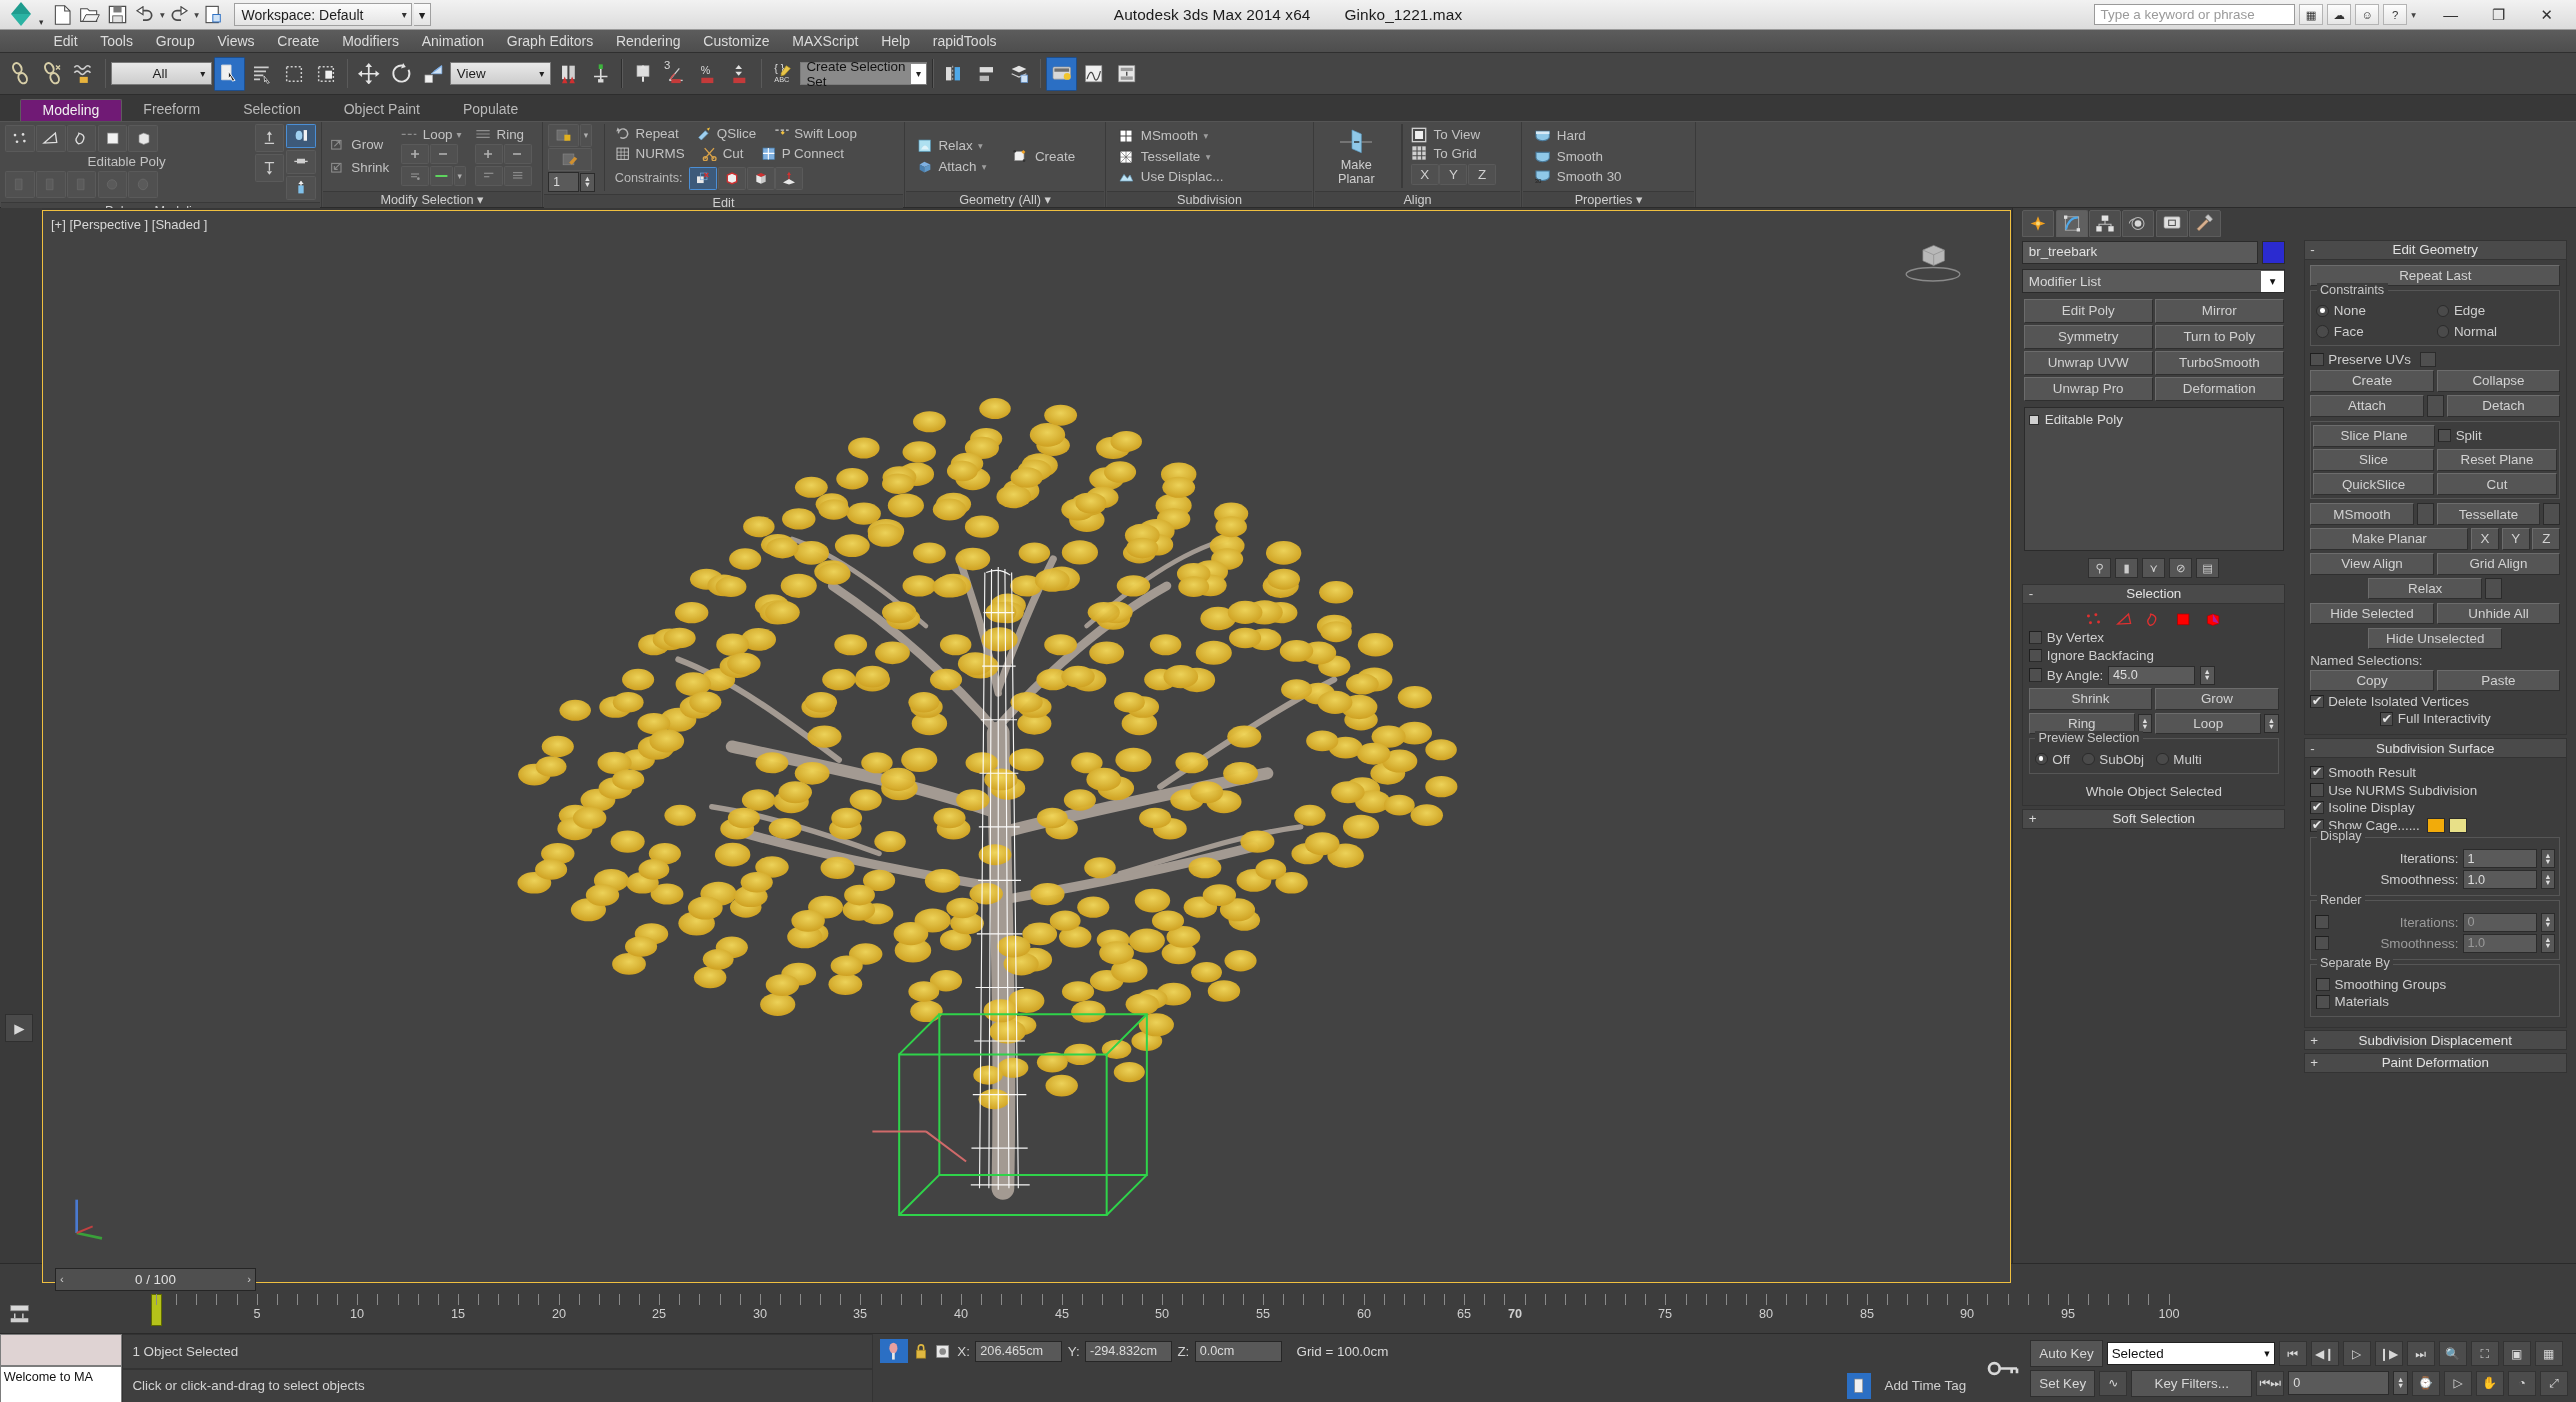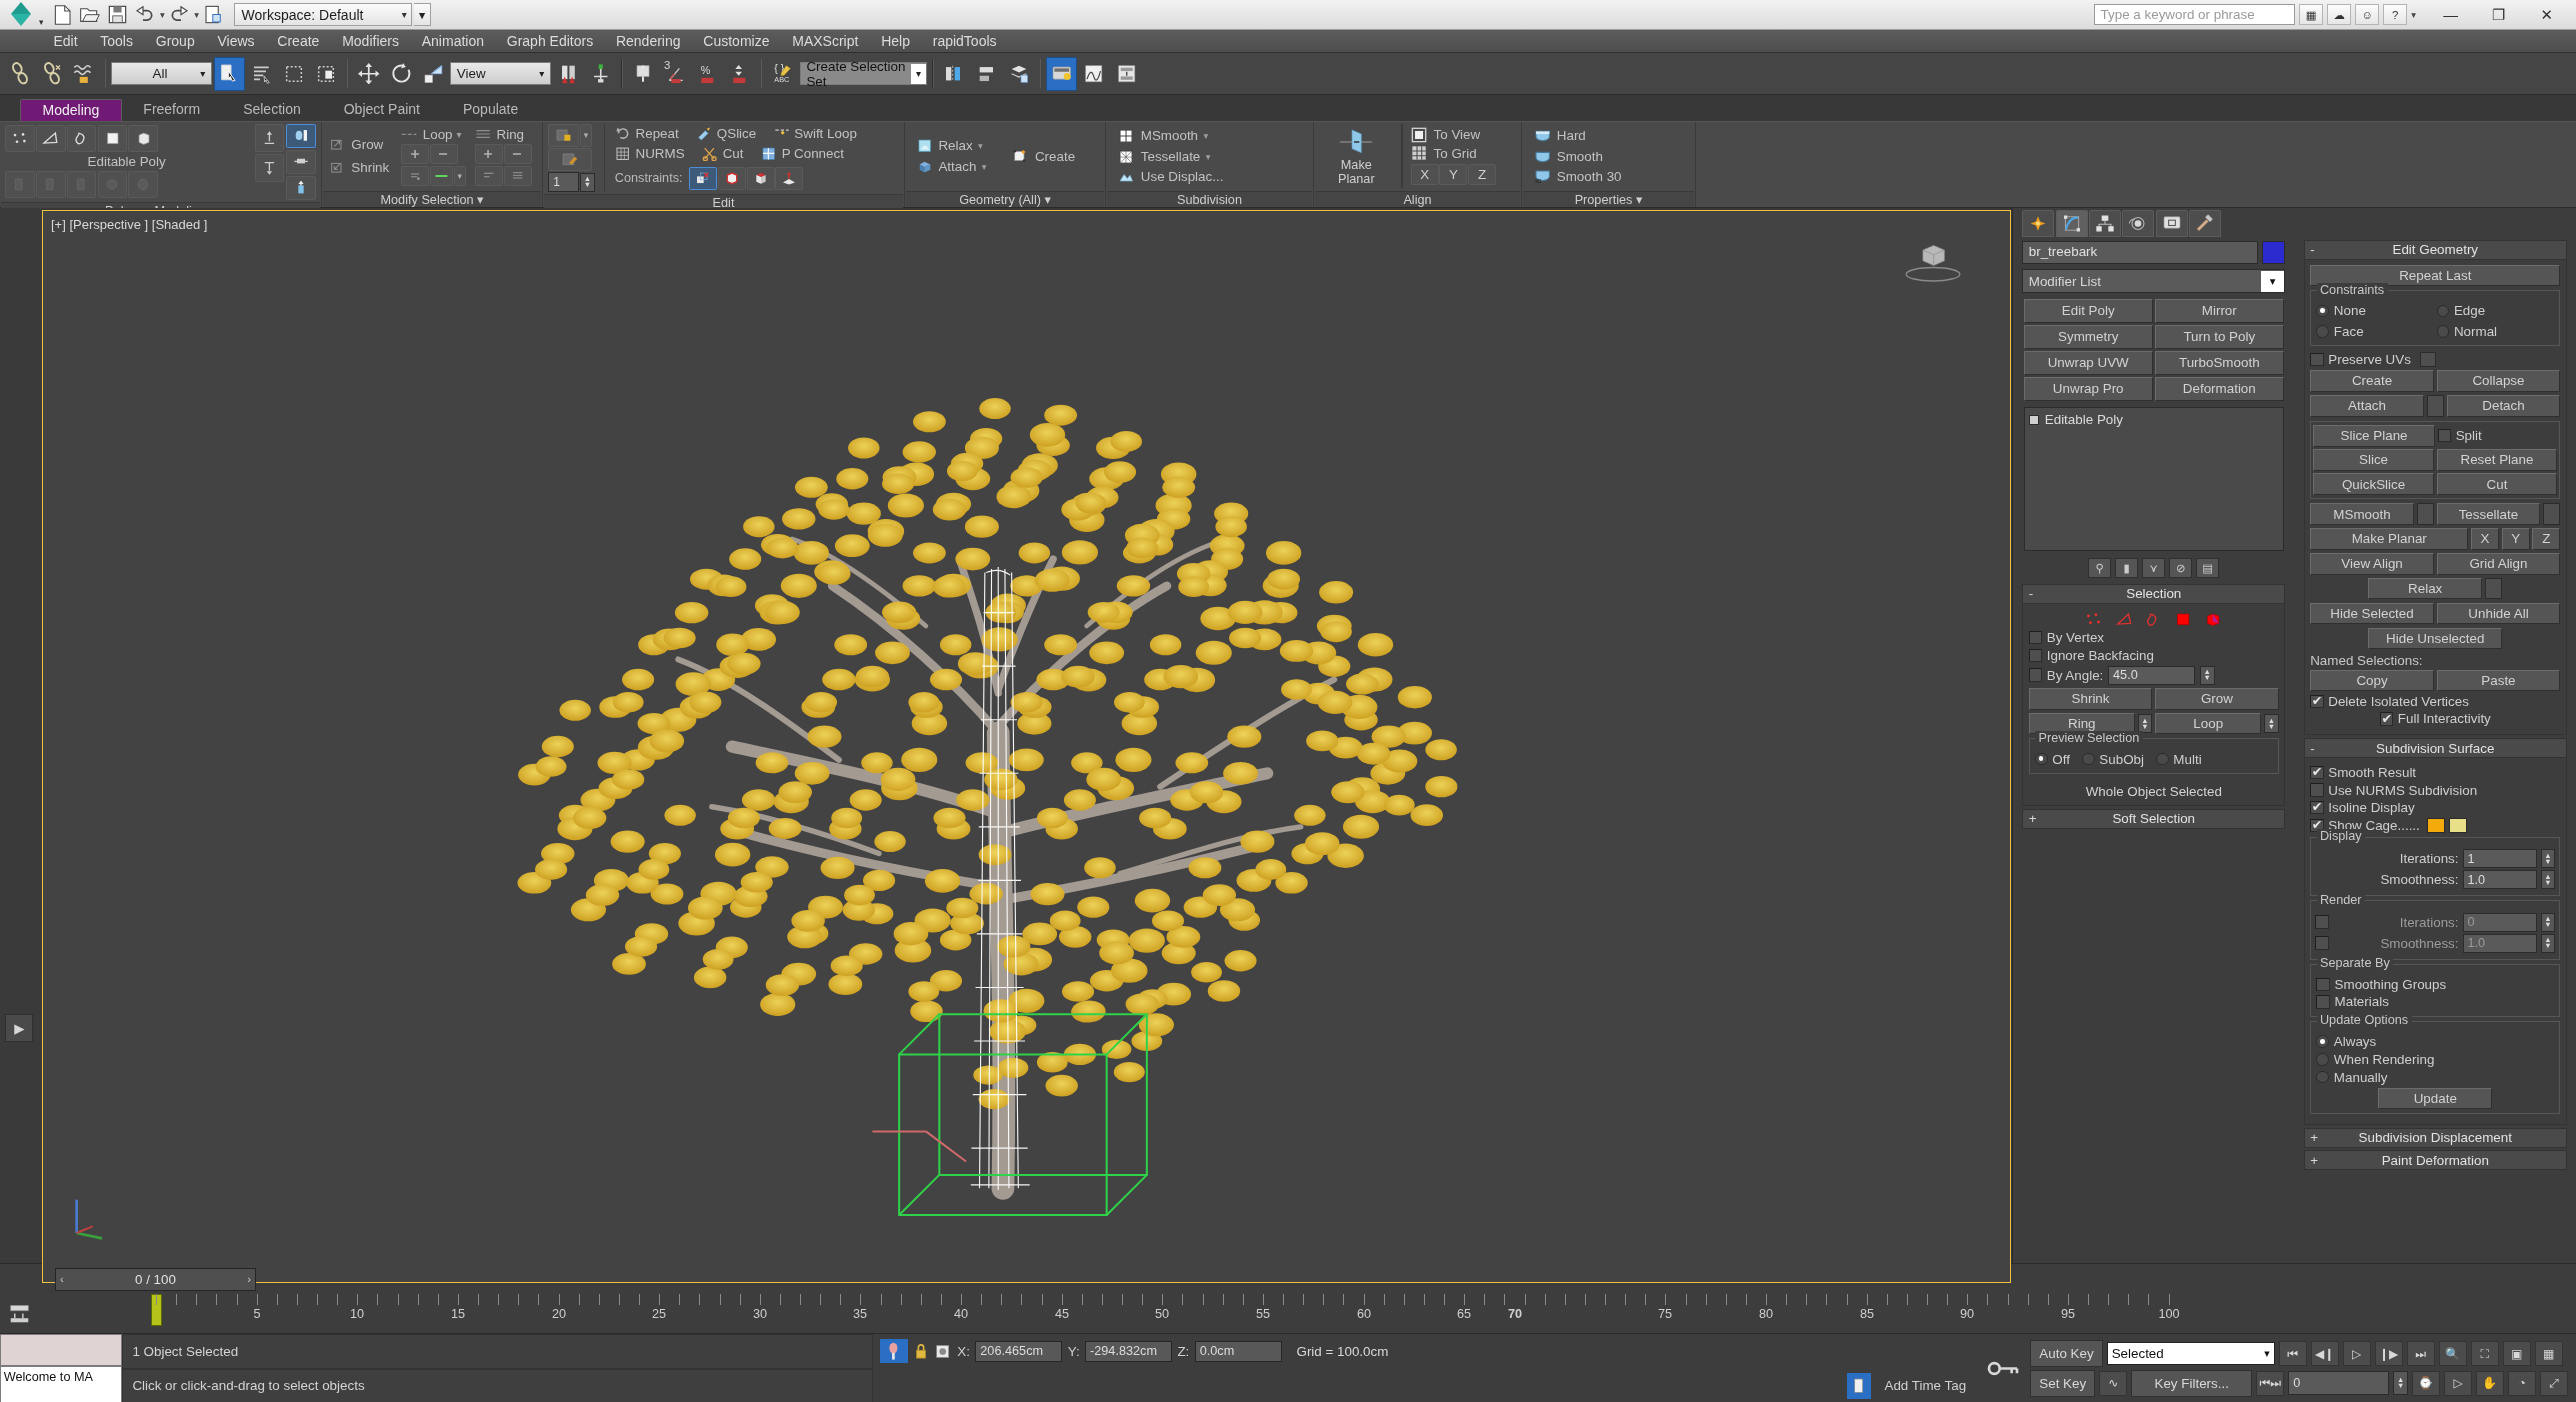--- a/index.html
+++ b/index.html
@@ -237,20 +237,24 @@
           </svg>
       </div>
 
       <div class="wsbox">
         <span>Workspace: Default</span>
         <span class="wsarrow">▾</span>
       </div>
       <div class="wsdrop">▼</div>
     </div>
 
+    <div class="titletext">
+      <span>Autodesk 3ds Max  2014 x64</span>
+      <span>Ginko_1221.max</span>
+    </div>
 
     <div class="searchwrap">
       <div class="searchbox">Type a keyword or phrase</div>
       <div class="tbico">▦</div>
       <div class="tbico">☁</div>
       <div class="tbico">☺</div>
       <div class="tbico">?</div>
       <span style="font-size:9.4px;color:#444;">▾</span>
       <div class="wbtns">
         <div class="wbtn">—</div>
@@ -1466,38 +1470,20 @@
               <div class="ck">
                 <span class="ckbox"></span>
                 <span>Smoothing Groups</span>
               </div>
               <div class="ck">
                 <span class="ckbox"></span>
                 <span>Materials</span>
               </div>
             </div>
 
-            <div class="grpbox">
-              <span class="gtitle">Update Options</span>
-              <div class="rd">
-                  <span class="rdo on"></span>
-                  <span>Always</span>
-                </div>
-              <div class="rd">
-                  <span class="rdo"></span>
-                  <span>When Rendering</span>
-                </div>
-              <div class="rd">
-                  <span class="rdo"></span>
-                  <span>Manually</span>
-                </div>
-              <div style="display:flex;justify-content:center;margin-top:3.4px;">
-                <div class="mbtn" style="height:21.5px;width:114px;">Update</div>
-              </div>
-            </div>
           </div>
         </div>
 
         <div class="rollout">
           <div class="rollhdr">
             <span class="pm">+</span>
             <span>Subdivision Displacement</span>
           </div>
         </div>
         <div class="rollout">

